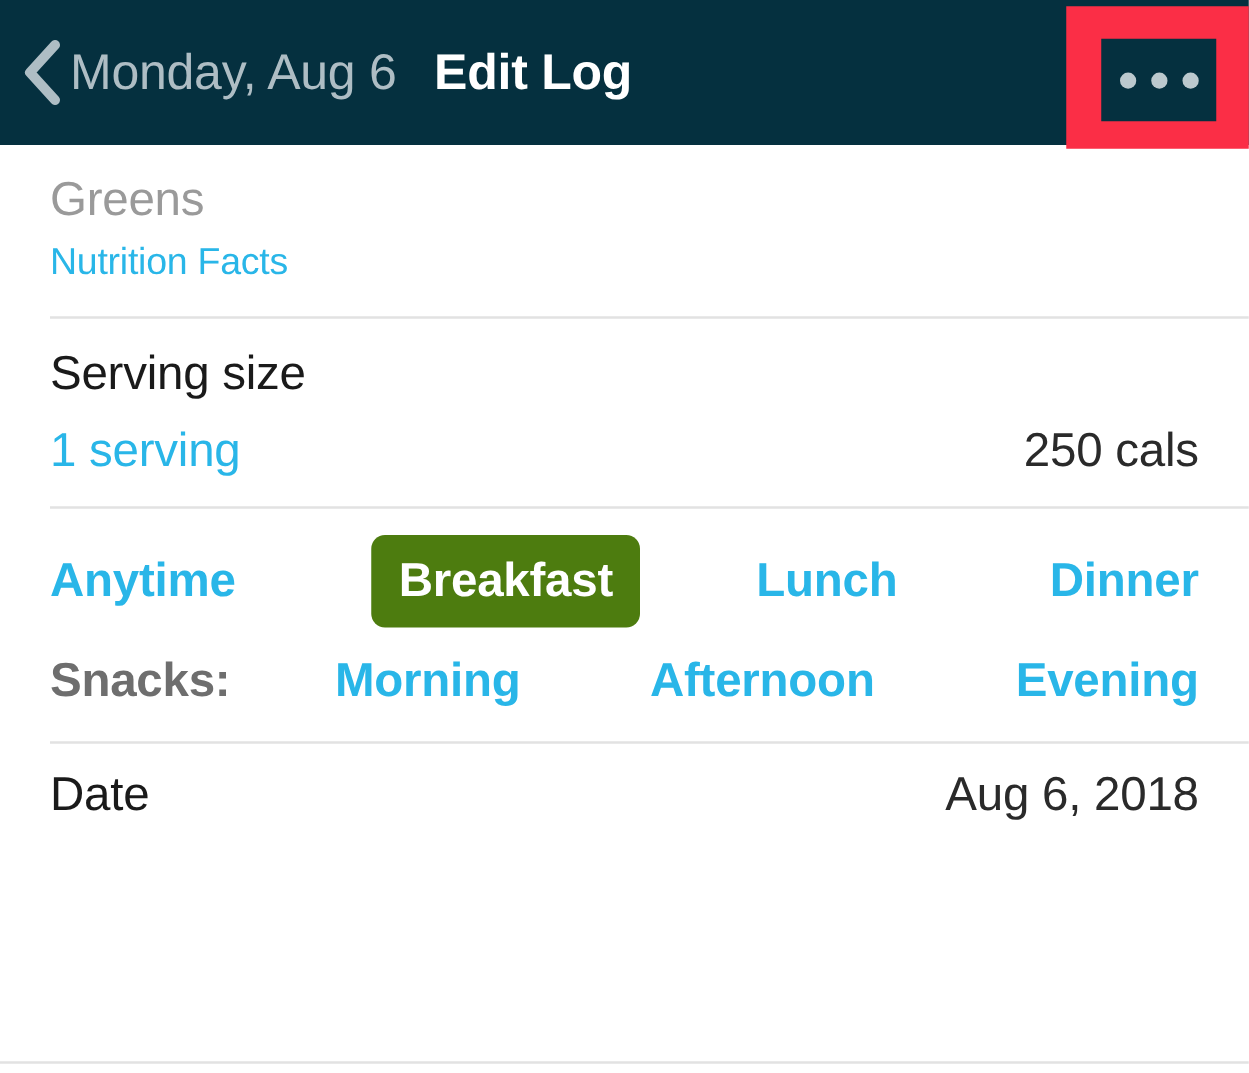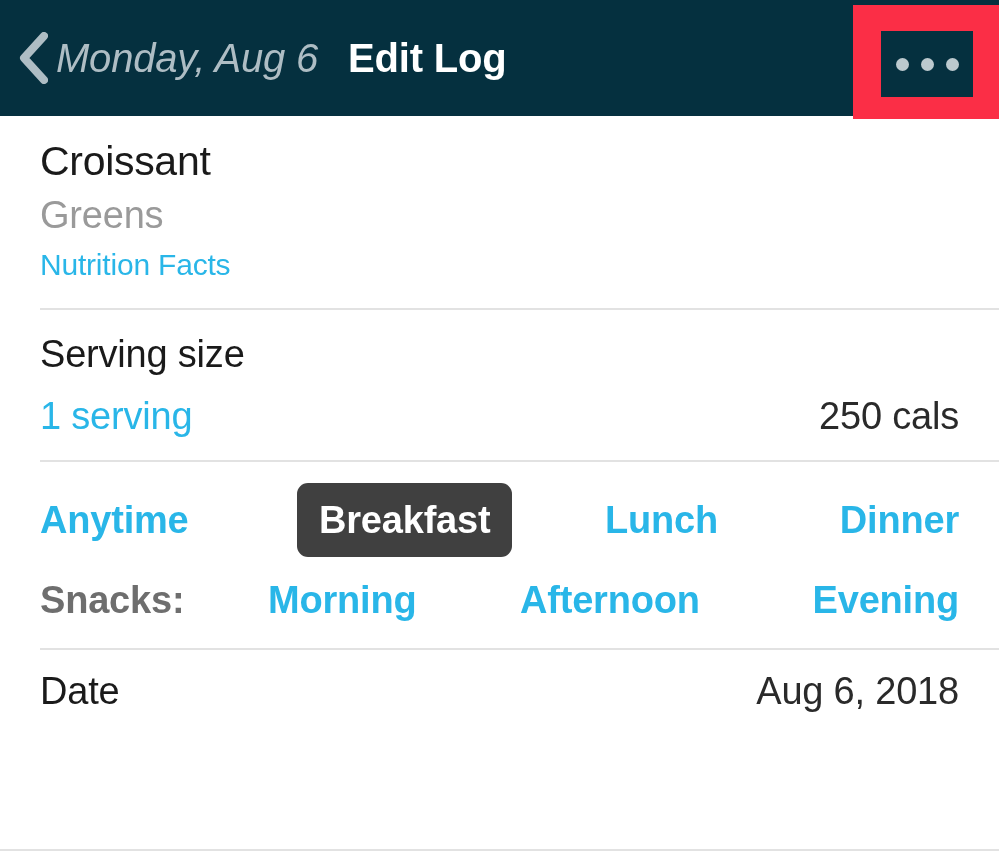--- a/index.html
+++ b/index.html
@@ -32,21 +32,20 @@
     align-items: center;
     box-sizing: border-box;
     padding: 0 0 0 18px;
   }
   .nav-back {
     display: flex;
     align-items: center;
     height: 100%;
     cursor: pointer;
     padding-right: 4px;
-    font-style: italic;
   }
   .chevron-left {
     display: block;
     width: 30px;
     height: 52px;
     flex: 0 0 auto;
     margin-right: 8px;
   }
   .chevron-left svg { display:block; }
   .nav-back-label {
@@ -179,21 +178,21 @@
     top: 0;
     font-size: 38px;
     color: #29B6E8;
     line-height: 88px;
     letter-spacing: -0.2px;
     cursor: pointer;
     white-space: nowrap;
   }
   .meal-opt.selected {
     color: #ffffff;
-    background: #404040;
+    background: #4d7c0f;
     border-radius: 11px;
     line-height: 74px;
     height: 74px;
     top: 7px;
     padding: 0 22px;
   }
 
   .snack-row {
     position: relative;
     height: 72px;
@@ -272,21 +271,20 @@
     <div class="nav-more-btn">
       <span class="dot"></span>
       <span class="dot"></span>
       <span class="dot"></span>
     </div>
   </div>
 
   <div class="content">
 
     <div class="section food-block">
-      <div class="food-name">Croissant</div>
       <div class="food-brand">Greens</div>
       <div class="nutrition-facts-link">Nutrition Facts</div>
     </div>
 
     <div class="divider inset"></div>
 
     <div class="section serving-block">
       <div class="serving-label">Serving size</div>
       <div class="serving-row">
         <span class="serving-value">1 serving</span>

